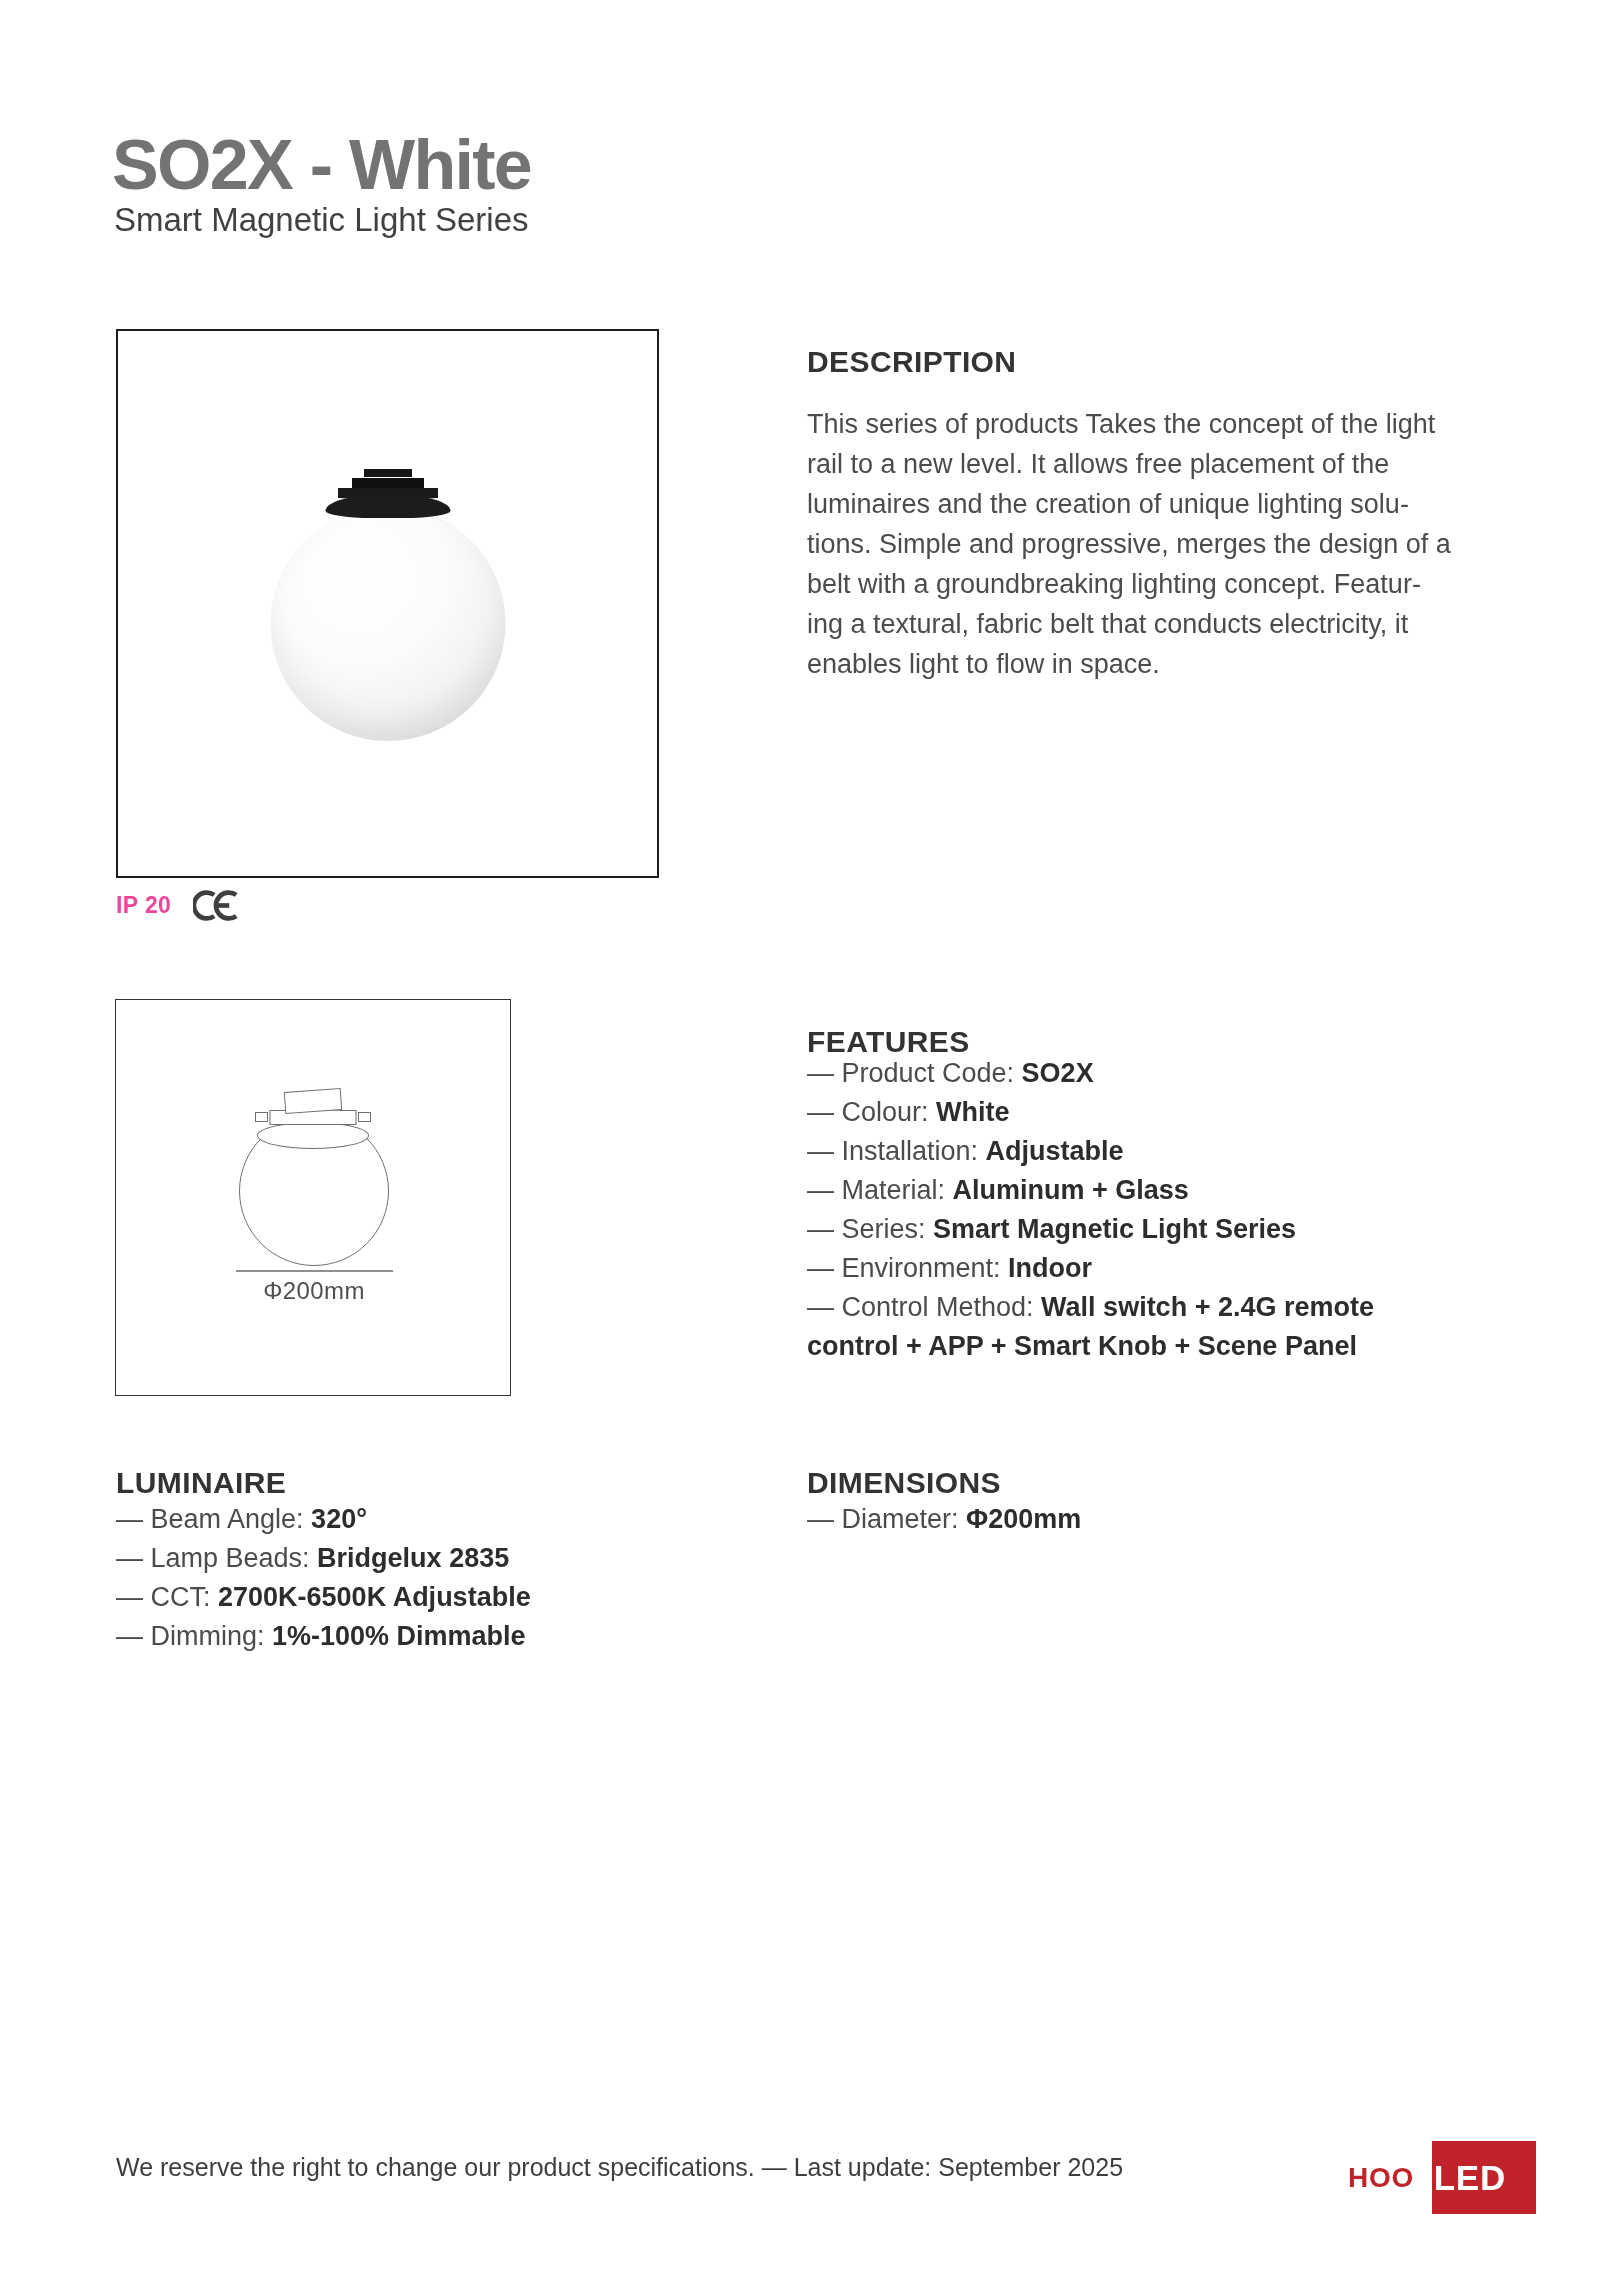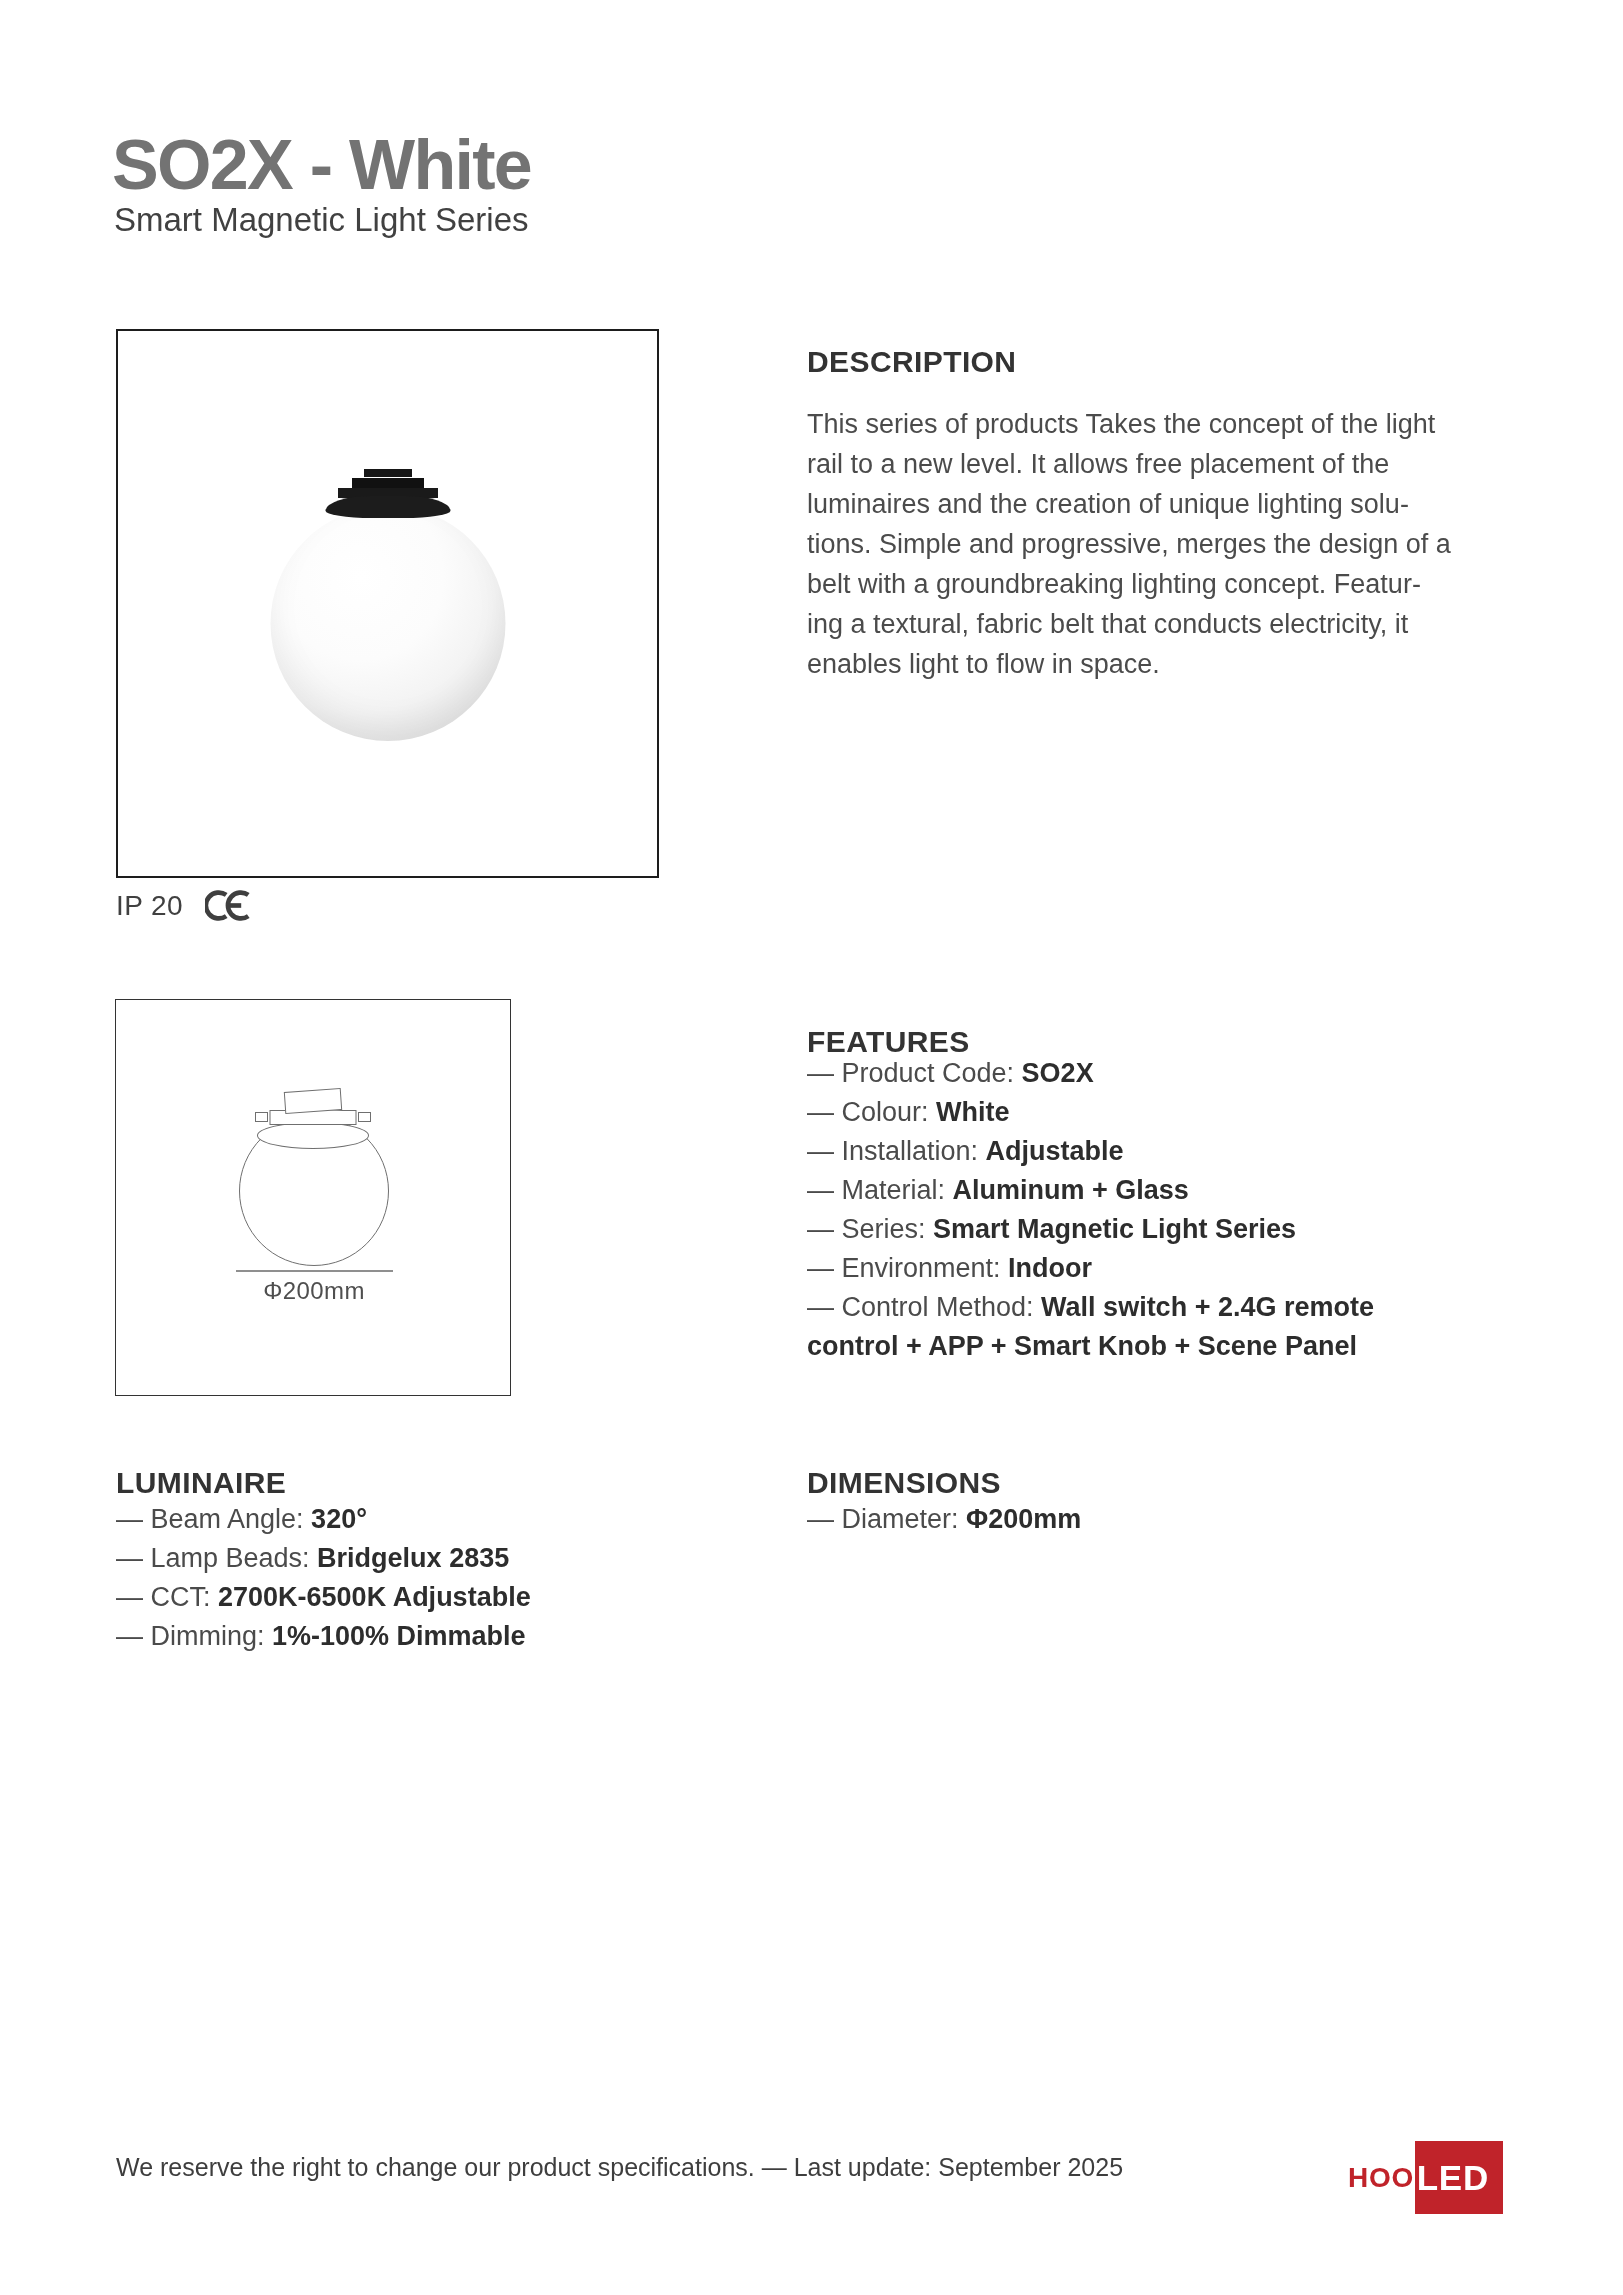--- a/index.html
+++ b/index.html
@@ -42,21 +42,21 @@
     top:175px; width:235px; height:235px; border-radius:50%;
     background:radial-gradient(circle at 38% 30%, #ffffff 0%, #fcfcfc 38%, #f3f3f3 62%, #e2e2e2 84%, #cfcfcf 100%);
     box-shadow:inset 0 -16.7px 32px rgba(0,0,0,0.05);
     z-index:2;
   }
 
   
   .ip-row{
     left:116px; top:888px; display:flex; align-items:center; gap:22px;
   }
-  .ip-text{font-size:28px; font-weight:400; color:#404040; letter-spacing:0.4px;}
+  .ip-text{font-size:23px; font-weight:700; color:#ec4899; letter-spacing:0.4px;}
   .ce-svg{display:block;}
 
   
   .sec-h{
     font-size:30px; font-weight:700; color:#333333; letter-spacing:0.4px; line-height:1.2;
   }
 
   
   .desc-h{left:807px; top:319px;}
   .desc-text{
@@ -119,22 +119,22 @@
   }
   .logo{
     left:1348px; top:2141px; height:73px;
     display:flex; align-items:center;
   }
   .logo-hoo{
     font-size:28px; font-weight:700; color:var(--brand-red,#c0232a);
     letter-spacing:0.8px; margin-right:0.8px;
   }
   .logo-box{
-    width:88px; height:73px; background:var(--brand-red,#c0232a);
-    display:flex; align-items:center;
+    width:104px; height:73px; background:var(--brand-red,#c0232a);
+    display:flex; align-items:center;margin-left:17px;
   }
   .logo-led{
     font-size:35px; font-weight:700; color:#ffffff; letter-spacing:0.8px;
     margin-left:1.7px;
   }
 </style>
 </head>
 <body>
 
 <div class="page">

